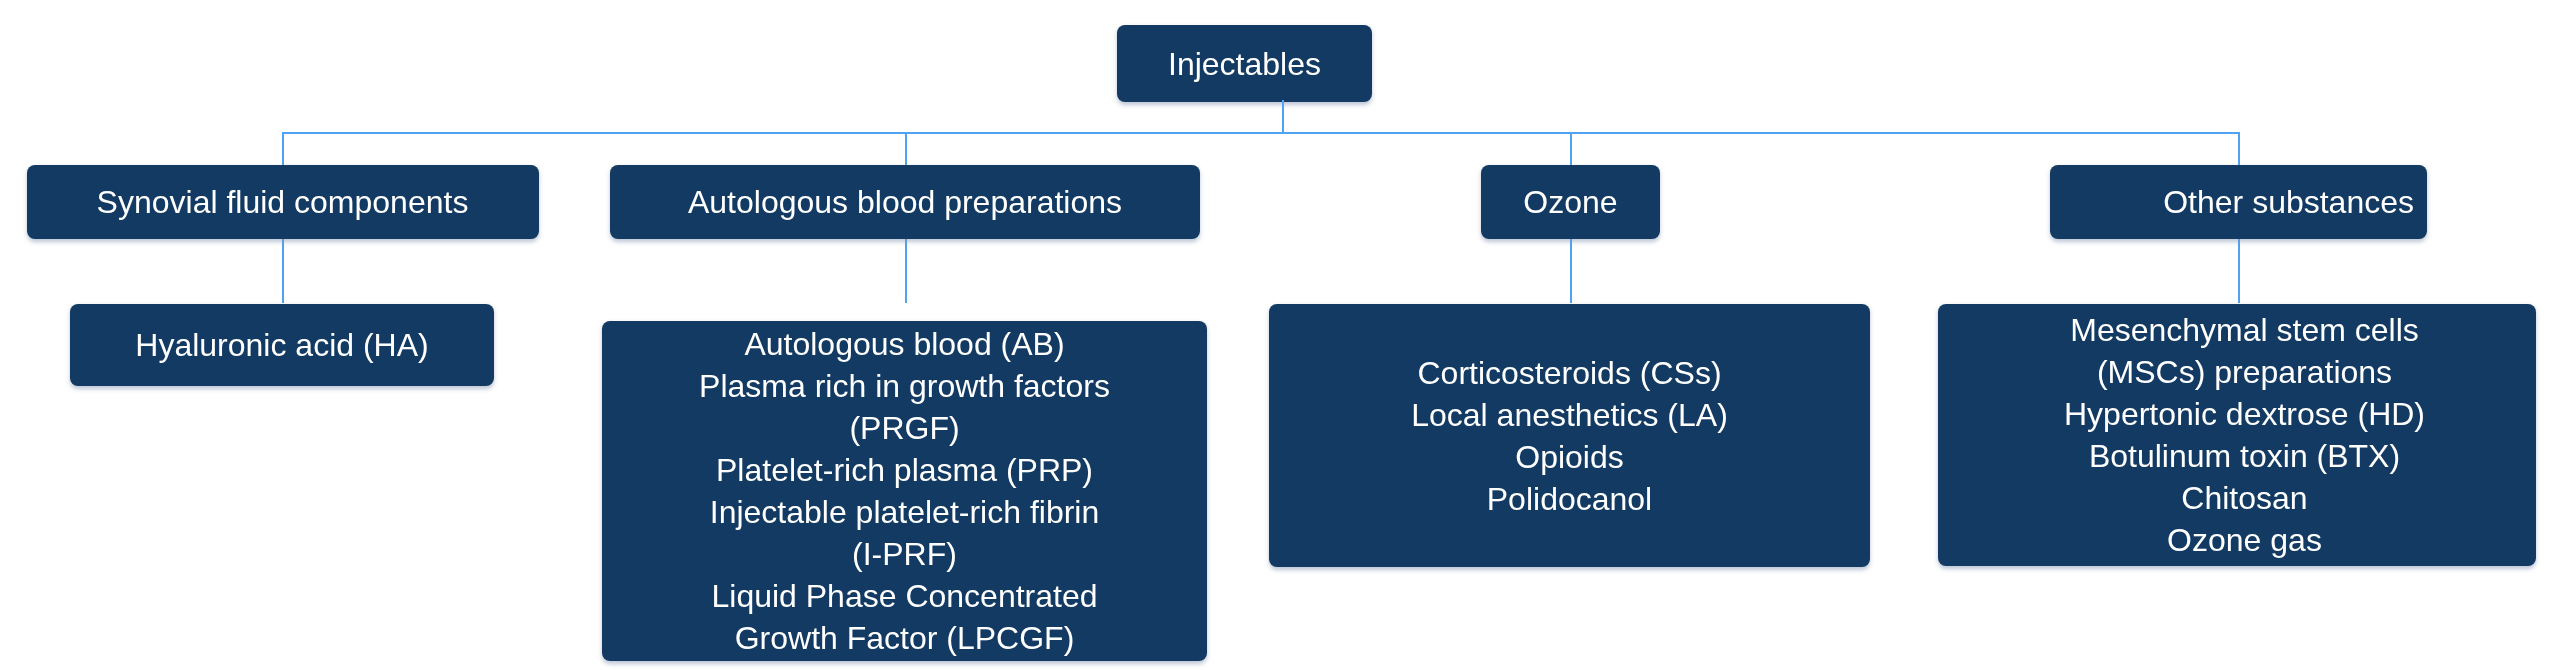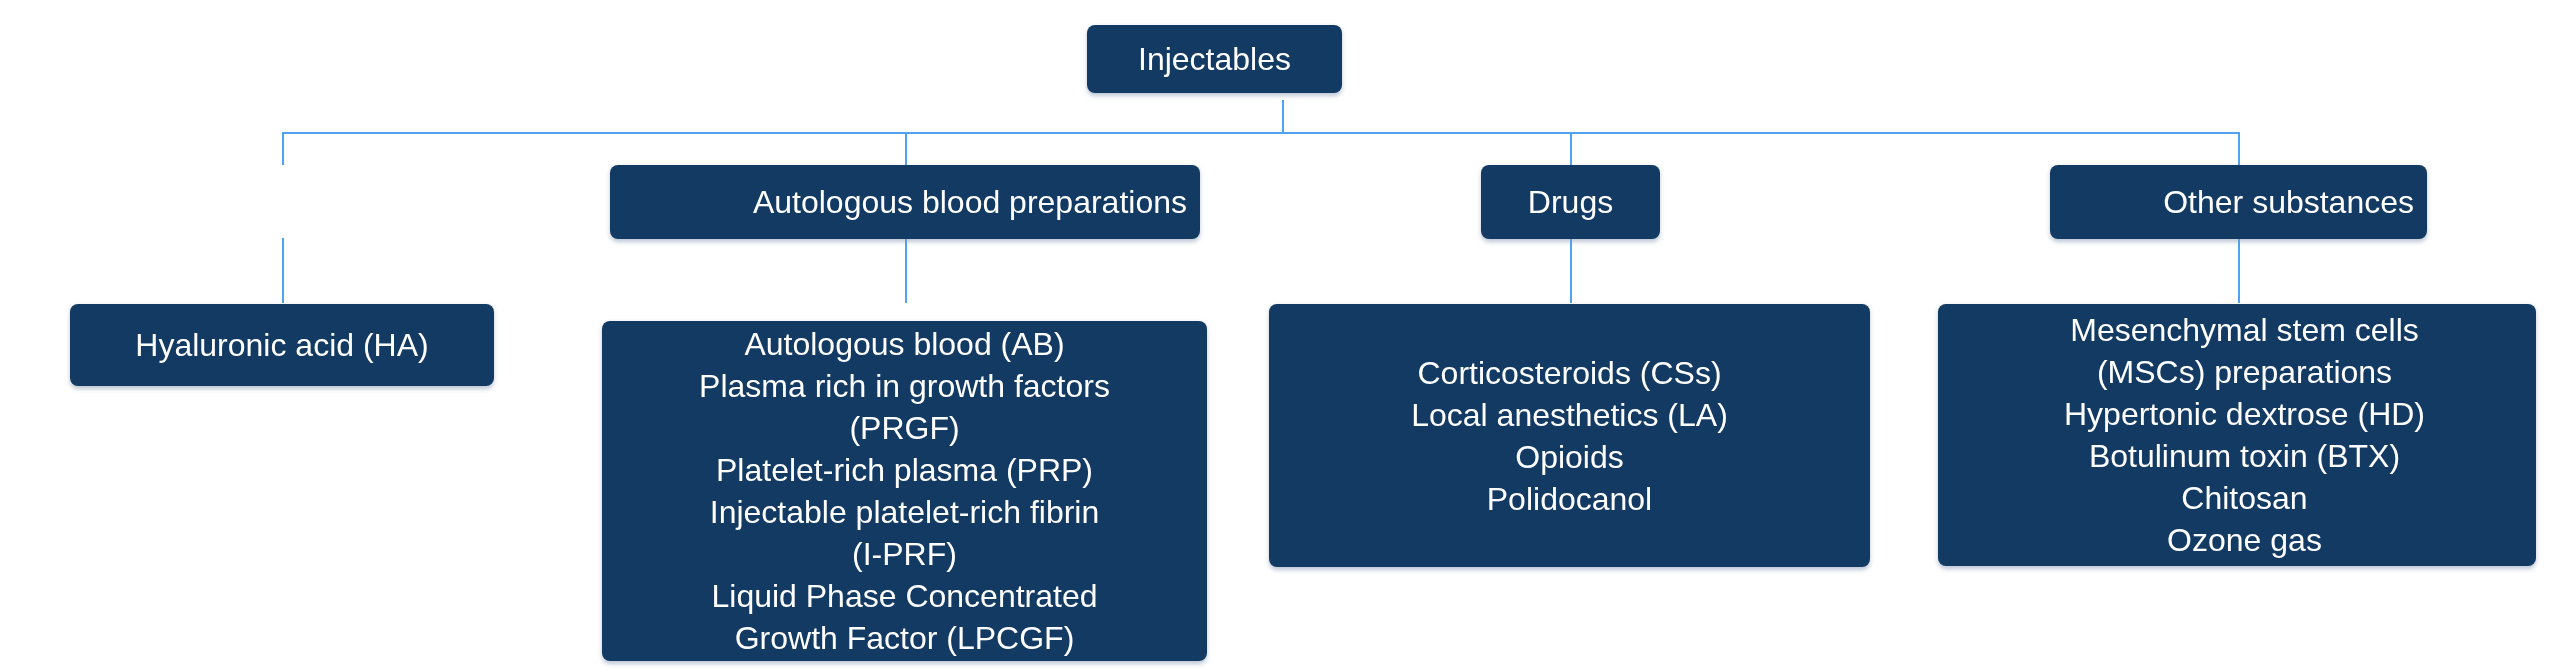--- a/index.html
+++ b/index.html
@@ -39,42 +39,45 @@
     background:var(--connector);
   }
   .conn.v{width:2.4px;}
   .conn.h{height:2.4px;}
 </style>
 </head>
 <body>
 
 <div class="canvas">
 
-  <div class="node" style="left:1087px;top:25px;width:255px;height:68px;">
+  <div class="node" style="left:1117px;top:25px;width:255px;height:77px;">
     <div class="line">Injectables</div>
   </div>
 
   <div class="conn v" style="left:1282px;top:100px;height:34px;"></div>
   <div class="conn h" style="left:282px;top:132px;width:1958px;"></div>
 
   <div class="conn v" style="left:282px;top:132px;height:33px;"></div>
   <div class="conn v" style="left:905px;top:132px;height:33px;"></div>
   <div class="conn v" style="left:1570px;top:132px;height:33px;"></div>
   <div class="conn v" style="left:2238px;top:132px;height:33px;"></div>
 
   <div class="conn v" style="left:282px;top:238px;height:65px;"></div>
   <div class="conn v" style="left:905px;top:238px;height:65px;"></div>
   <div class="conn v" style="left:1570px;top:238px;height:65px;"></div>
   <div class="conn v" style="left:2238px;top:238px;height:65px;"></div>
 
-  <div class="node" style="left:610px;top:165px;width:590px;height:74px;align-items:flex-end;">
+  <div class="node" style="left:26.5px;top:165px;width:512px;height:74px;">
+    <div class="line">Synovial fluid components</div>
+  </div>
+  <div class="node" style="left:610px;top:165px;width:590px;height:74px;">
     <div class="line">Autologous blood preparations</div>
   </div>
   <div class="node" style="left:1481px;top:165px;width:179px;height:74px;">
-    <div class="line">Drugs</div>
+    <div class="line">Ozone</div>
   </div>
   <div class="node" style="left:2050px;top:165px;width:377px;height:74px;align-items:flex-end;">
     <div class="line">Other substances</div>
   </div>
 
   <div class="node" style="left:70px;top:304px;width:424px;height:82px;">
       <div>
         <div class="line">Hyaluronic acid (HA)</div>
       </div>
     </div>

